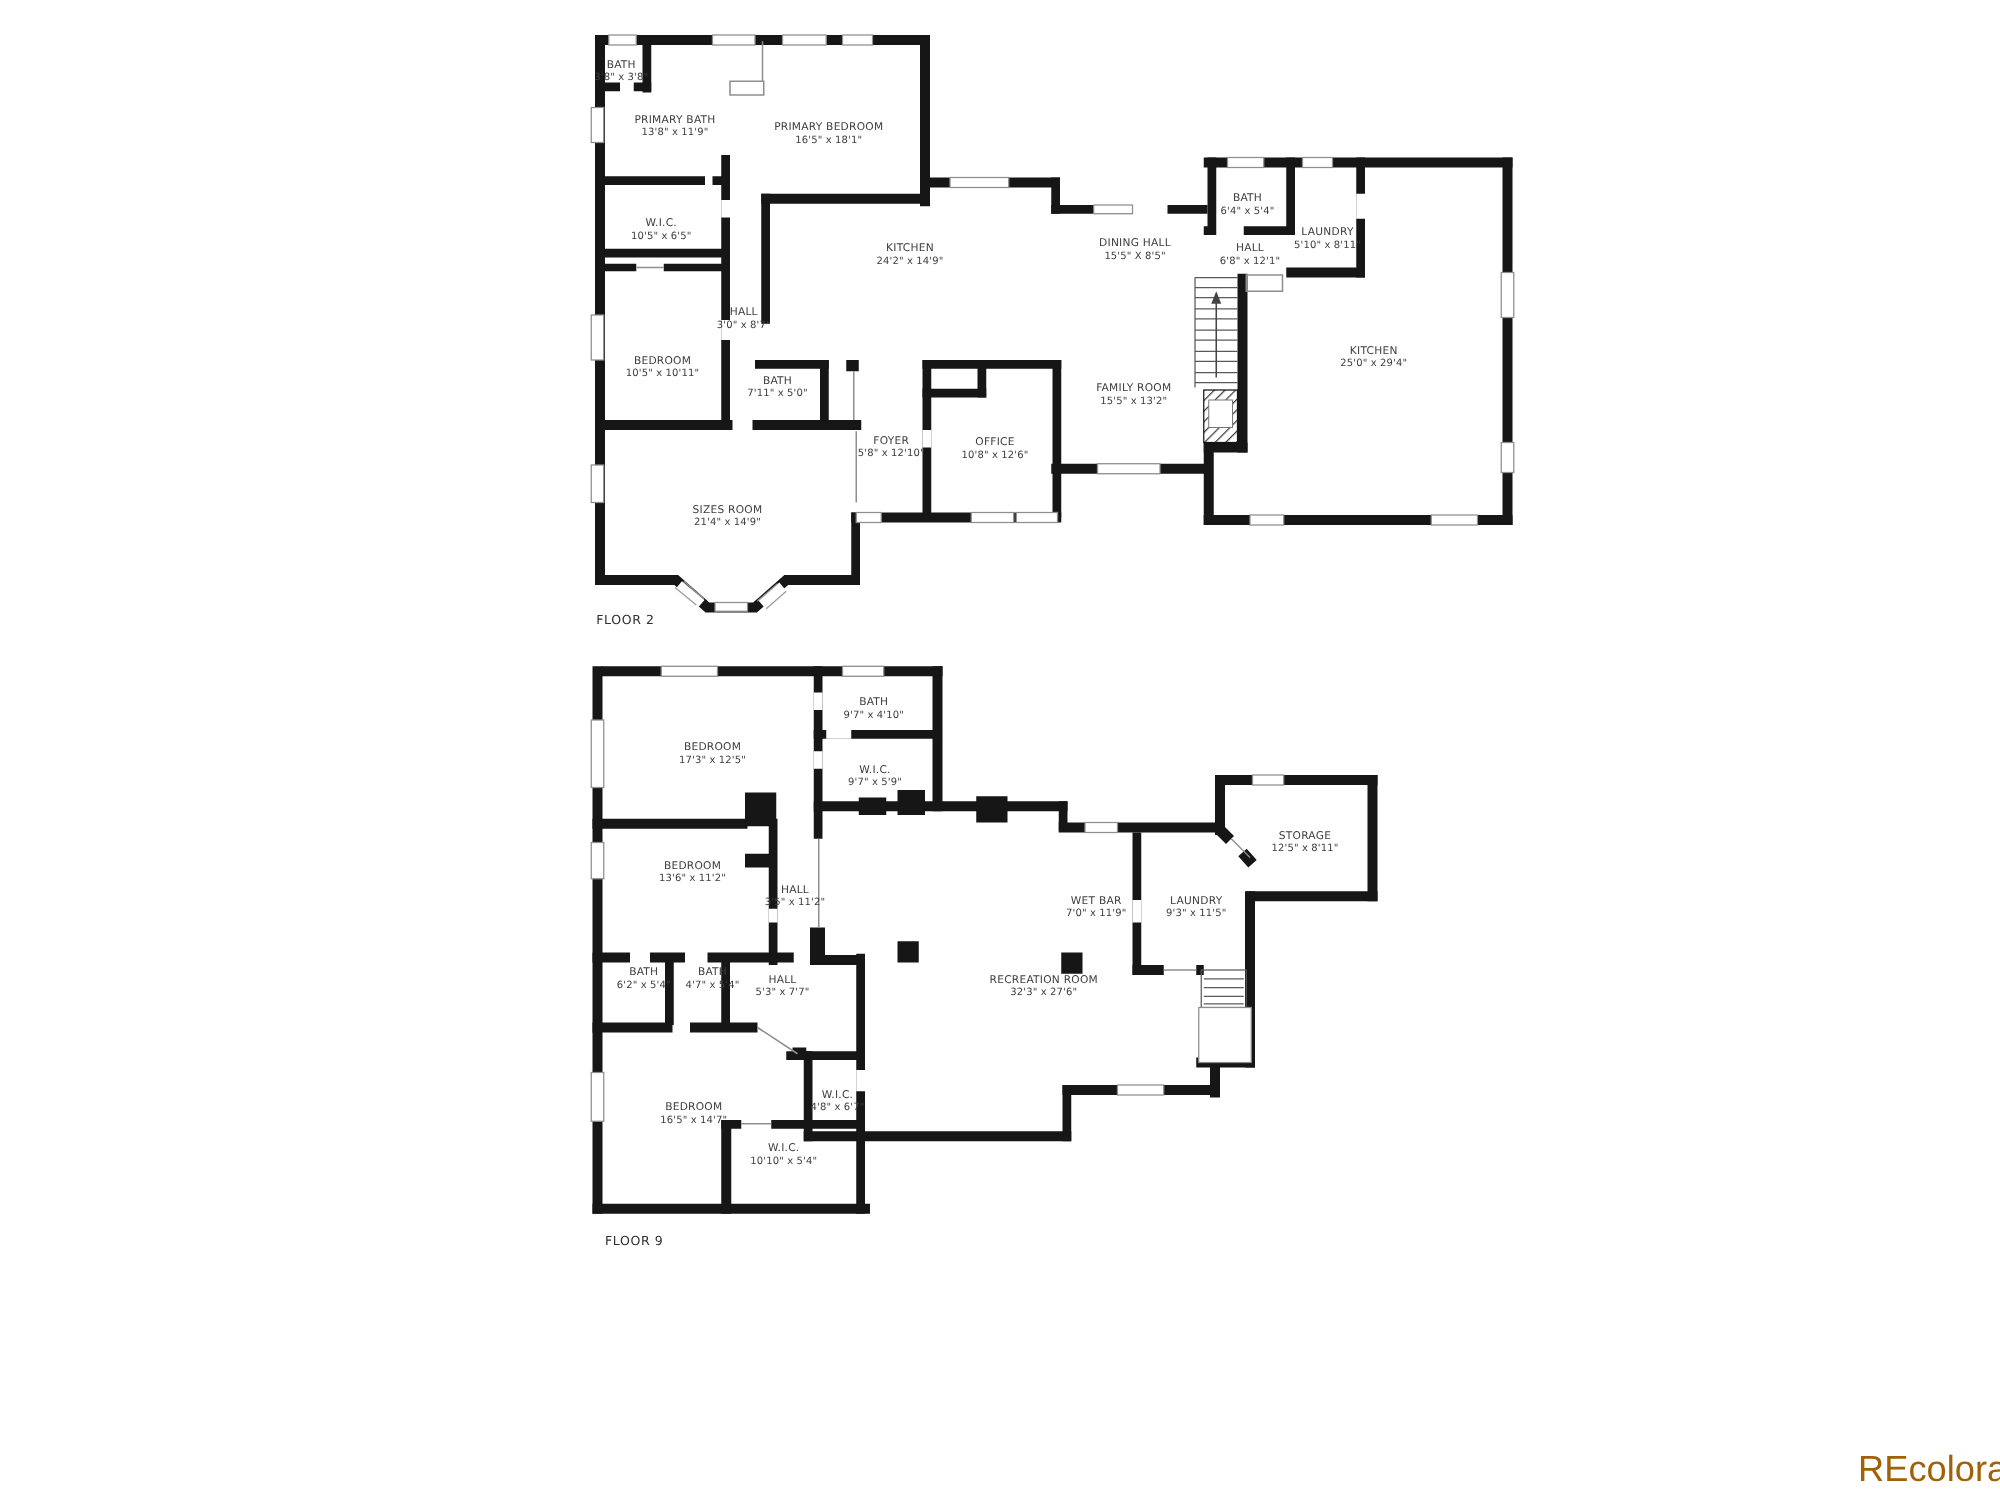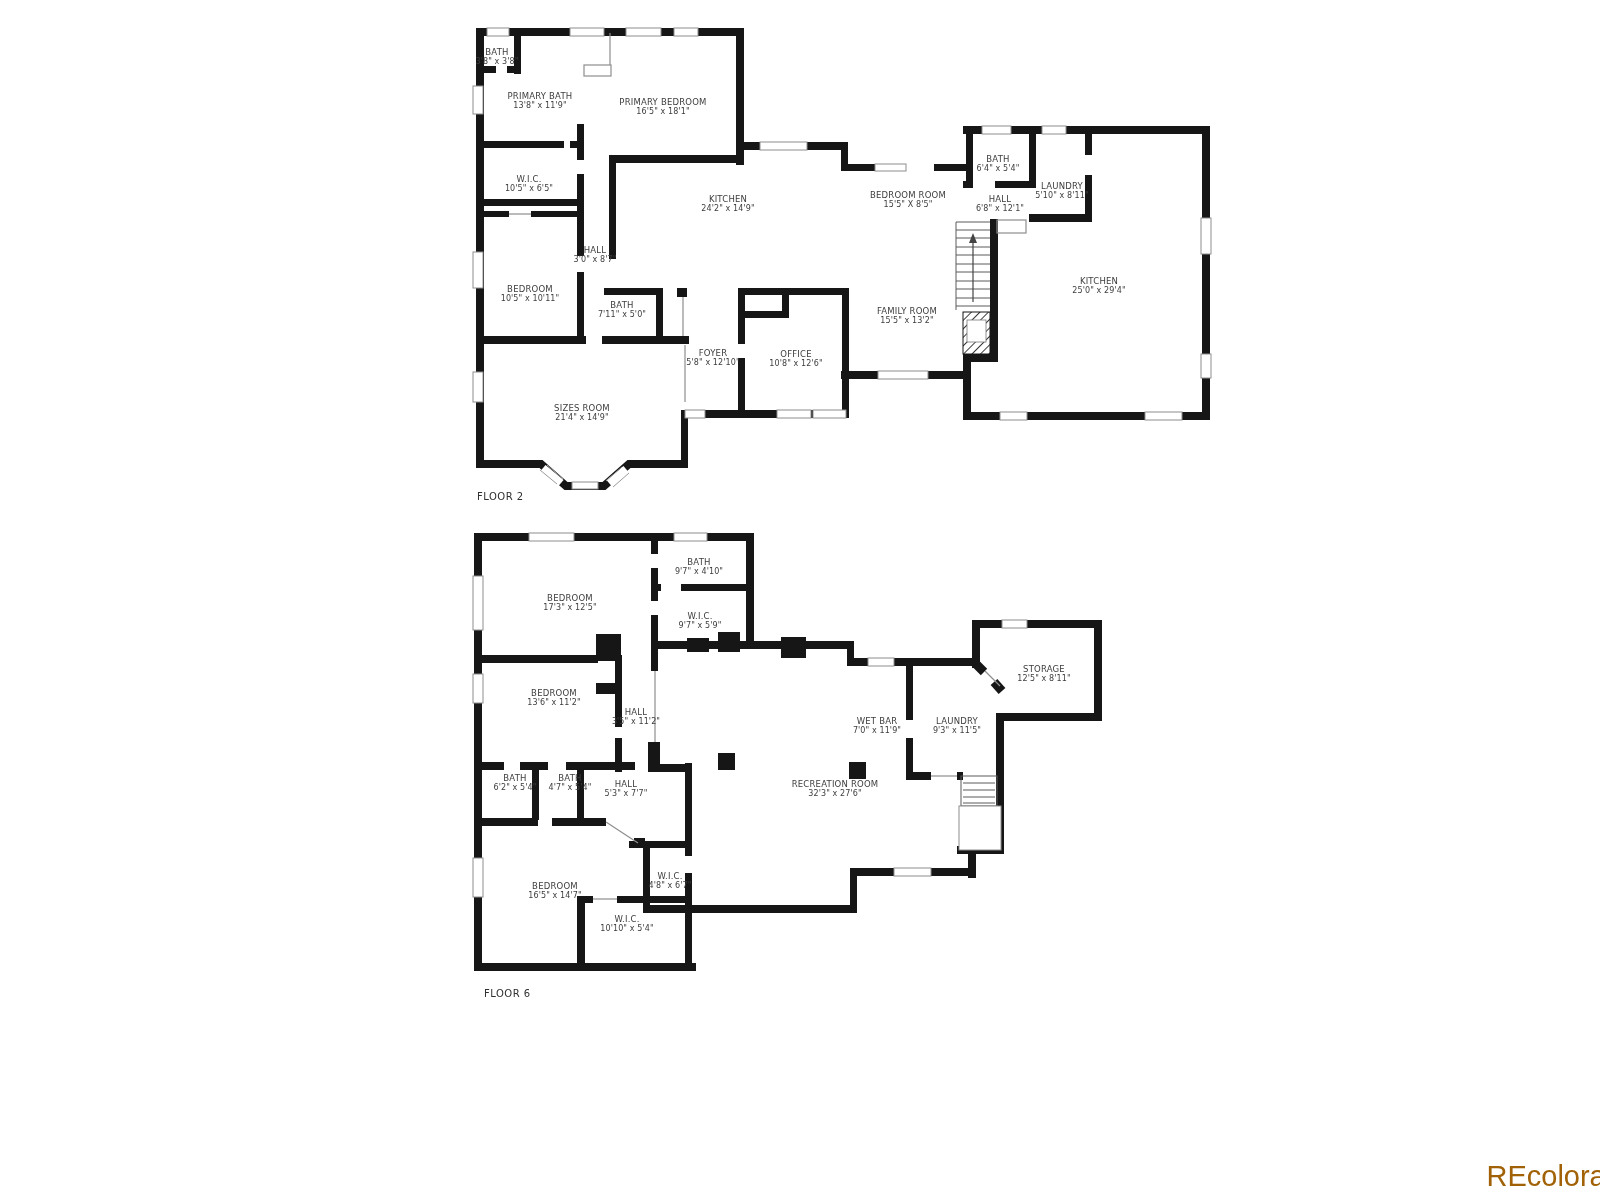--- a/index.html
+++ b/index.html
@@ -283,21 +283,21 @@
       </div>
       <div class="room-label" style="left: 752px; top: 349px;">
         <div class="rn">OFFICE</div>
         <div class="rd">10'8" x 12'6"</div>
       </div>
       <div class="room-label" style="left: 538px; top: 403px;">
         <div class="rn">SIZES ROOM</div>
         <div class="rd">21'4" x 14'9"</div>
       </div>
       <div class="room-label" style="left: 864px; top: 190px;">
-        <div class="rn">BEDROOM ROOM</div>
+        <div class="rn">DINING HALL</div>
         <div class="rd">15'5" X 8'5"</div>
       </div>
       <div class="room-label" style="left: 863px; top: 306px;">
         <div class="rn">FAMILY ROOM</div>
         <div class="rd">15'5" x 13'2"</div>
       </div>
       <div class="room-label" style="left: 954px; top: 154px;">
         <div class="rn">BATH</div>
         <div class="rd">6'4" x 5'4"</div>
       </div>
@@ -367,18 +367,18 @@
         <div class="rd">4'8" x 6'7"</div>
       </div>
       <div class="room-label" style="left: 511px; top: 881px;">
         <div class="rn">BEDROOM</div>
         <div class="rd">16'5" x 14'7"</div>
       </div>
       <div class="room-label" style="left: 583px; top: 914px;">
         <div class="rn">W.I.C.</div>
         <div class="rd">10'10" x 5'4"</div>
       </div>
-      <div class="floor-caption" style="left: 440px; top: 988px;">FLOOR 6</div>
+      <div class="floor-caption" style="left: 440px; top: 988px;">FLOOR 9</div>
     </div>
 
 <div id="watermark">REcolorado</div>
 
 </div>
 
 </body></html>

